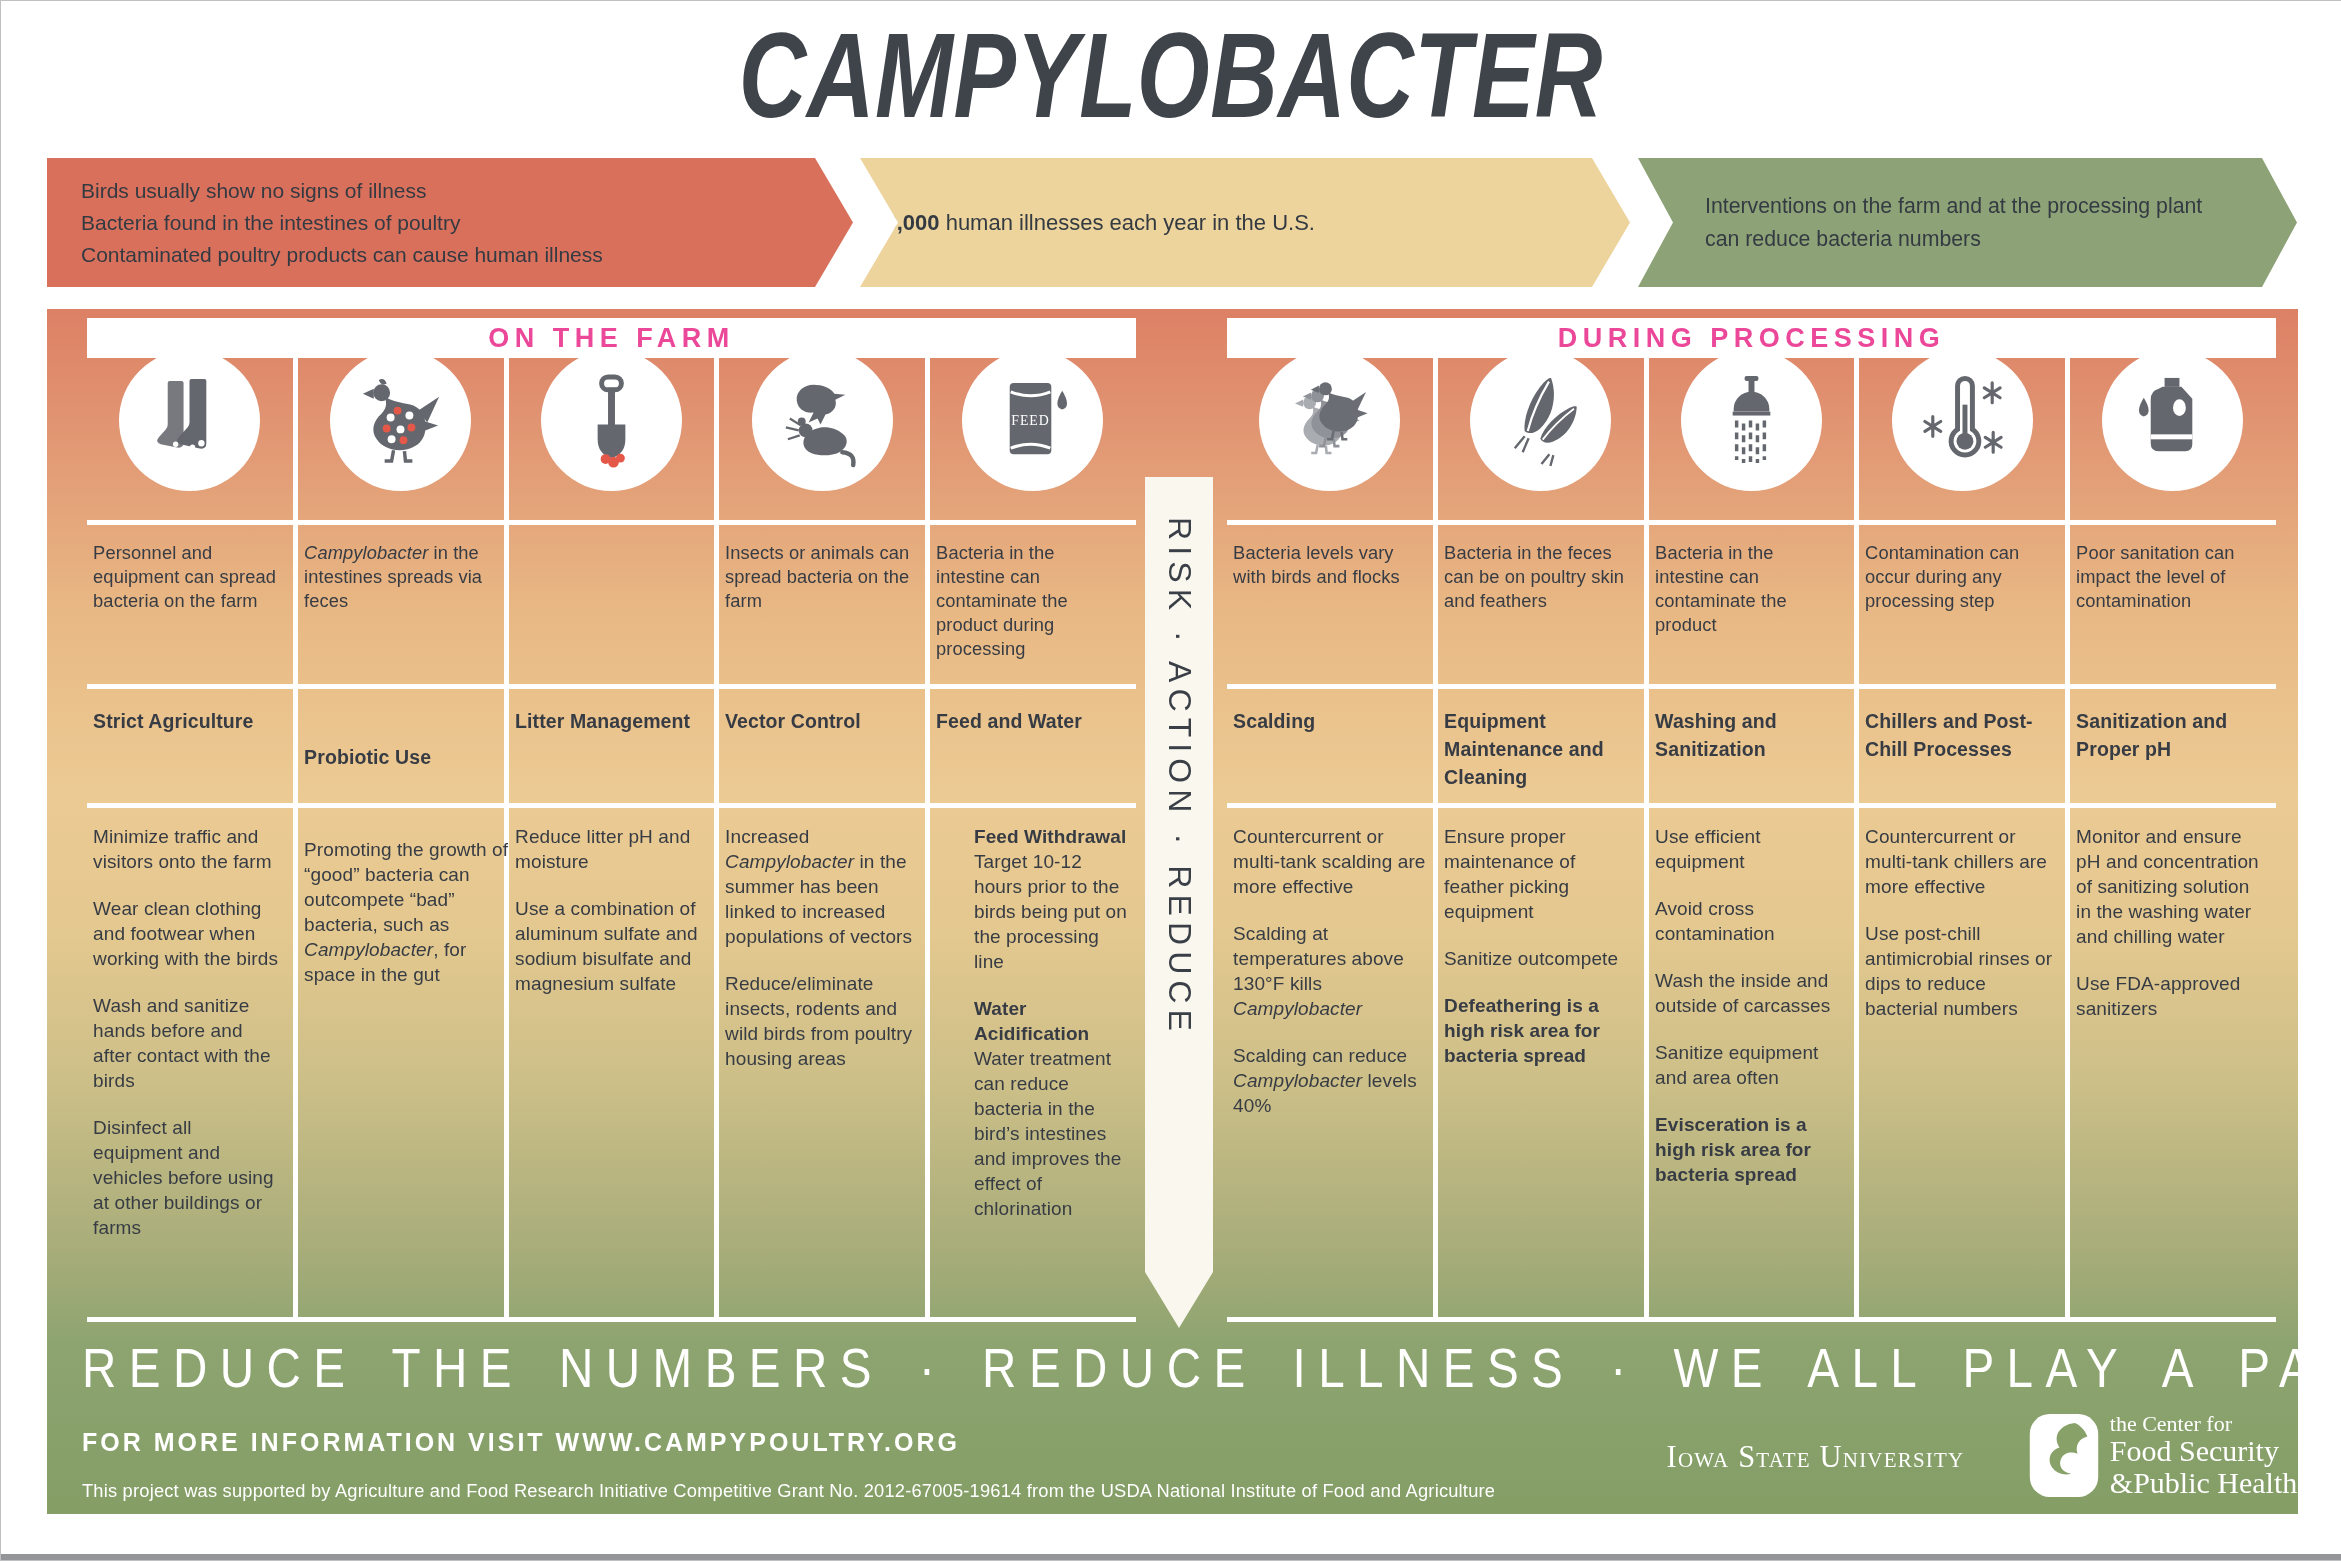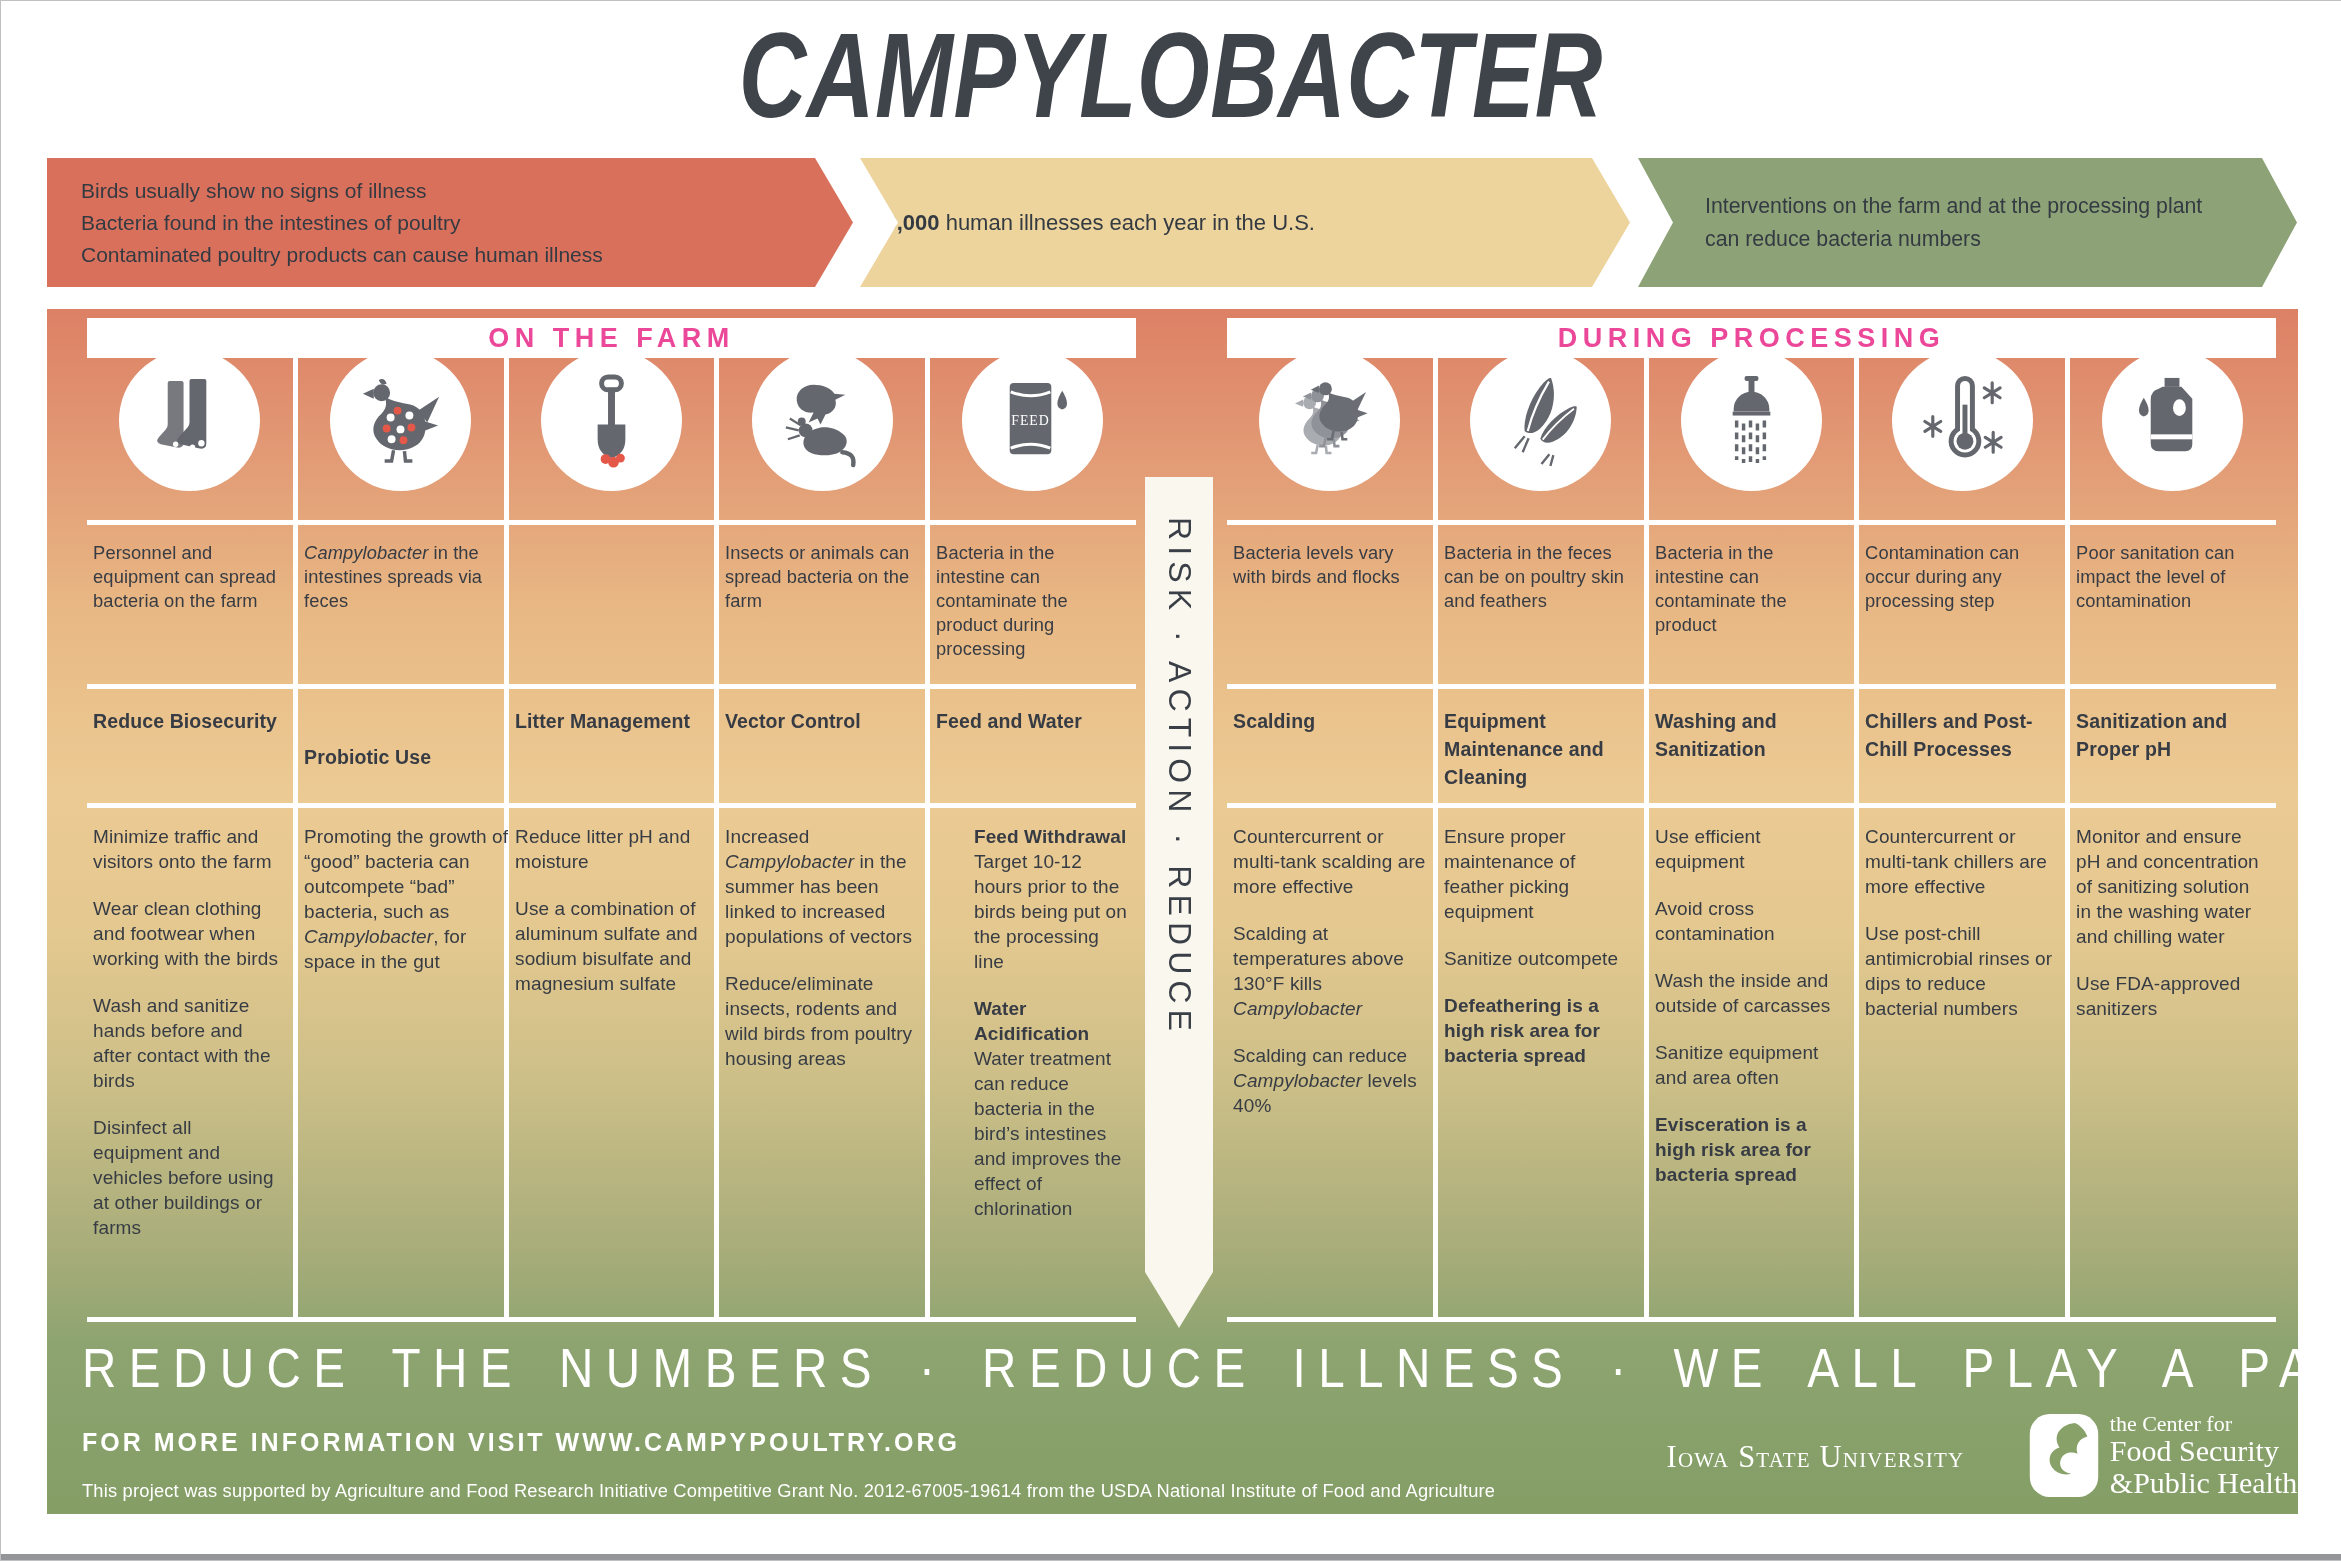--- a/index.html
+++ b/index.html
@@ -104,21 +104,21 @@
    <path d="M33 8h15q2 0 2 2v42q0 3 2 5l9 10q4 5-2 7l-18 4q-8 2-8-5V10q0-2 2-2z"></path>
    <path d="M56 10h14q2 0 2 2v42q0 3 2 5l7 8q4 5-2 7l-15 3q-8 2-8-5V12q0-2 2-2z" opacity=".88"></path>
    <circle cx="38" cy="73" r="3.2" fill="#fff"></circle>
               <circle cx="47" cy="77" r="2.7" fill="#fff"></circle>
    <circle cx="64" cy="74" r="2.7" fill="#fff"></circle>
               <circle cx="55" cy="79" r="2.2" fill="#fff"></circle>
             </g>
           </svg>
         </div>
         <div class="cell desc" style="left: 0px; width: 206px;"><span>Personnel and equipment can spread bacteria on the farm</span></div>
-        <div class="cell head" style="left: 0px; width: 206px;">Reduce Biosecurity</div>
+        <div class="cell head" style="left: 0px; width: 206px;">Strict Agriculture</div>
         <div class="cell det" style="left: 0px; width: 206px;">
           <p><span>Minimize traffic and visitors onto the farm</span></p>
           <p><span>Wear clean clothing and footwear when working with the birds</span></p>
           <p><span>Wash and sanitize hands before and after contact with the birds</span></p>
           <p><span>Disinfect all equipment and vehicles before using at other buildings or farms</span></p>
         </div>
         <div class="icon-circle" style="left: 243px;">
           <svg viewBox="0 0 100 100" xmlns="http://www.w3.org/2000/svg">
             <g fill="#64676d">
    <path d="M36 13q-2-7-8-4 1 3 4 5z"></path>
@@ -133,21 +133,21 @@
               <circle cx="41" cy="69" r="4" fill="#fff"></circle>
    <circle cx="47" cy="40" r="4" fill="#e4584a"></circle>
               <circle cx="36" cy="58" r="4" fill="#e4584a"></circle>
    <circle cx="53" cy="70" r="4" fill="#e4584a"></circle>
               <circle cx="61" cy="57" r="4" fill="#e4584a"></circle>
             </g>
           </svg>
         </div>
         <div class="cell desc" style="left: 211px; width: 206px;"><span class="it">Campylobacter</span><span> in the intestines spreads via feces</span></div>
         <div class="cell head" style="left: 211px; width: 206px; margin-top: 36px;">Probiotic Use</div>
-        <div class="cell det" style="left: 211px; width: 220px;">
+        <div class="cell det" style="left: 211px; width: 220px; margin-top: 13px;">
           <p><span>Promoting the growth of “good” bacteria can outcompete “bad” bacteria, such as </span><span class="it">Campylobacter</span><span>, for space in the gut</span></p>
         </div>
         <div class="icon-circle" style="left: 454px;">
           <svg viewBox="0 0 100 100" xmlns="http://www.w3.org/2000/svg">
             <g fill="#64676d">
    <rect x="40" y="6" width="20" height="13" rx="6.5" fill="none" stroke="#64676d" stroke-width="5"></rect>
    <rect x="46.5" y="17" width="7" height="38"></rect>
    <path d="M36 54h28v15q0 15-14 19-14-4-14-19z"></path>
    <circle cx="44" cy="89" r="5" fill="#e4584a"></circle>
               <circle cx="52" cy="92" r="5.5" fill="#e4584a"></circle>

